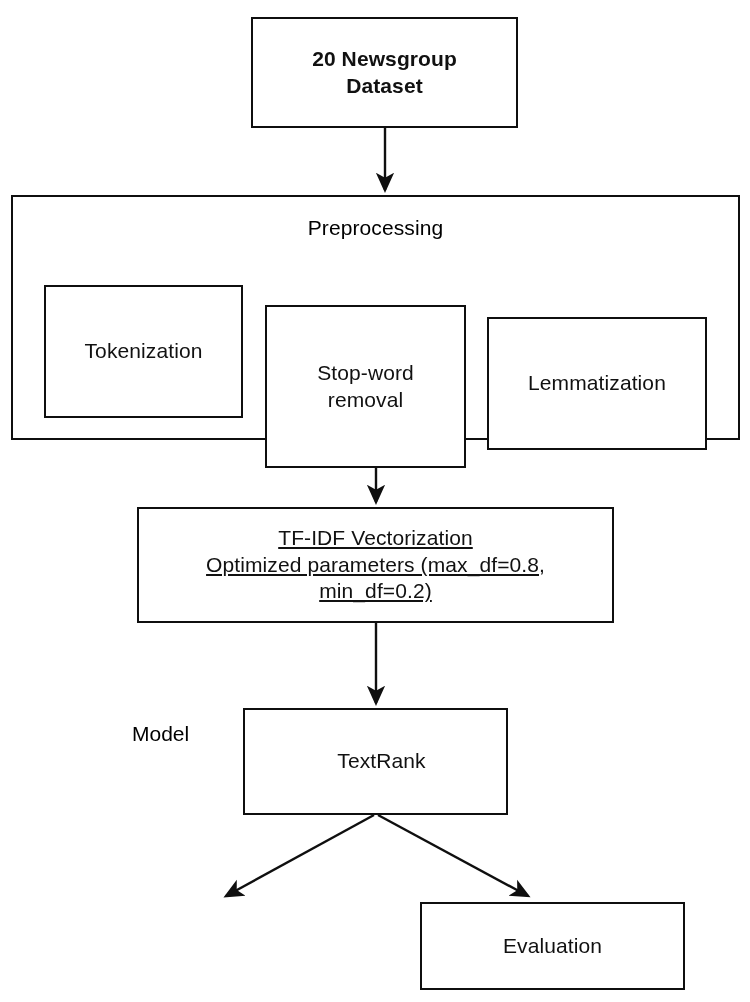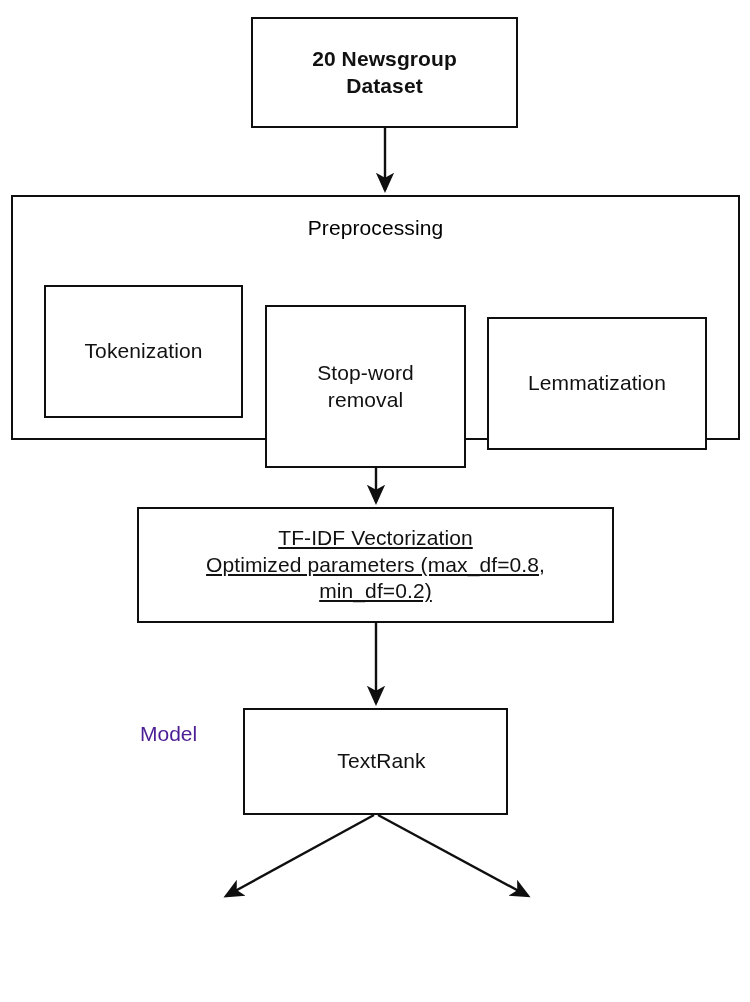--- a/index.html
+++ b/index.html
@@ -64,23 +64,23 @@
   #node-tfidf {
     left: 137px; top: 507px; width: 477px; height: 116px;
     font-size: 21px;
     text-decoration: underline;
   }
   #node-textrank {
     left: 243px; top: 708px; width: 265px; height: 107px; padding-left: 12px;
   }
   #label-model {
     position: absolute;
-    left: 140px; top: 722px;
+    left: 132px; top: 722px;
     font-size: 21px;
-    color: #4c1d95;
+    color: #000000;
   }
   #node-visualization {
     left: 88px; top: 902px; width: 266px; height: 88px;
   }
   #node-evaluation {
     left: 420px; top: 902px; width: 265px; height: 88px;
   }
   #edges {
     position: absolute;
     left: 0; top: 0;
@@ -150,14 +150,17 @@
 min_df=0.2)</span>
   </div>
 
   <div id="label-model">Model</div>
 
   <div class="node" id="node-textrank">
     <span>TextRank</span>
   </div>
 
 
+  <div class="node" id="node-evaluation">
+    <span>Evaluation</span>
+  </div>
 
 </div>
 
 </body></html>

